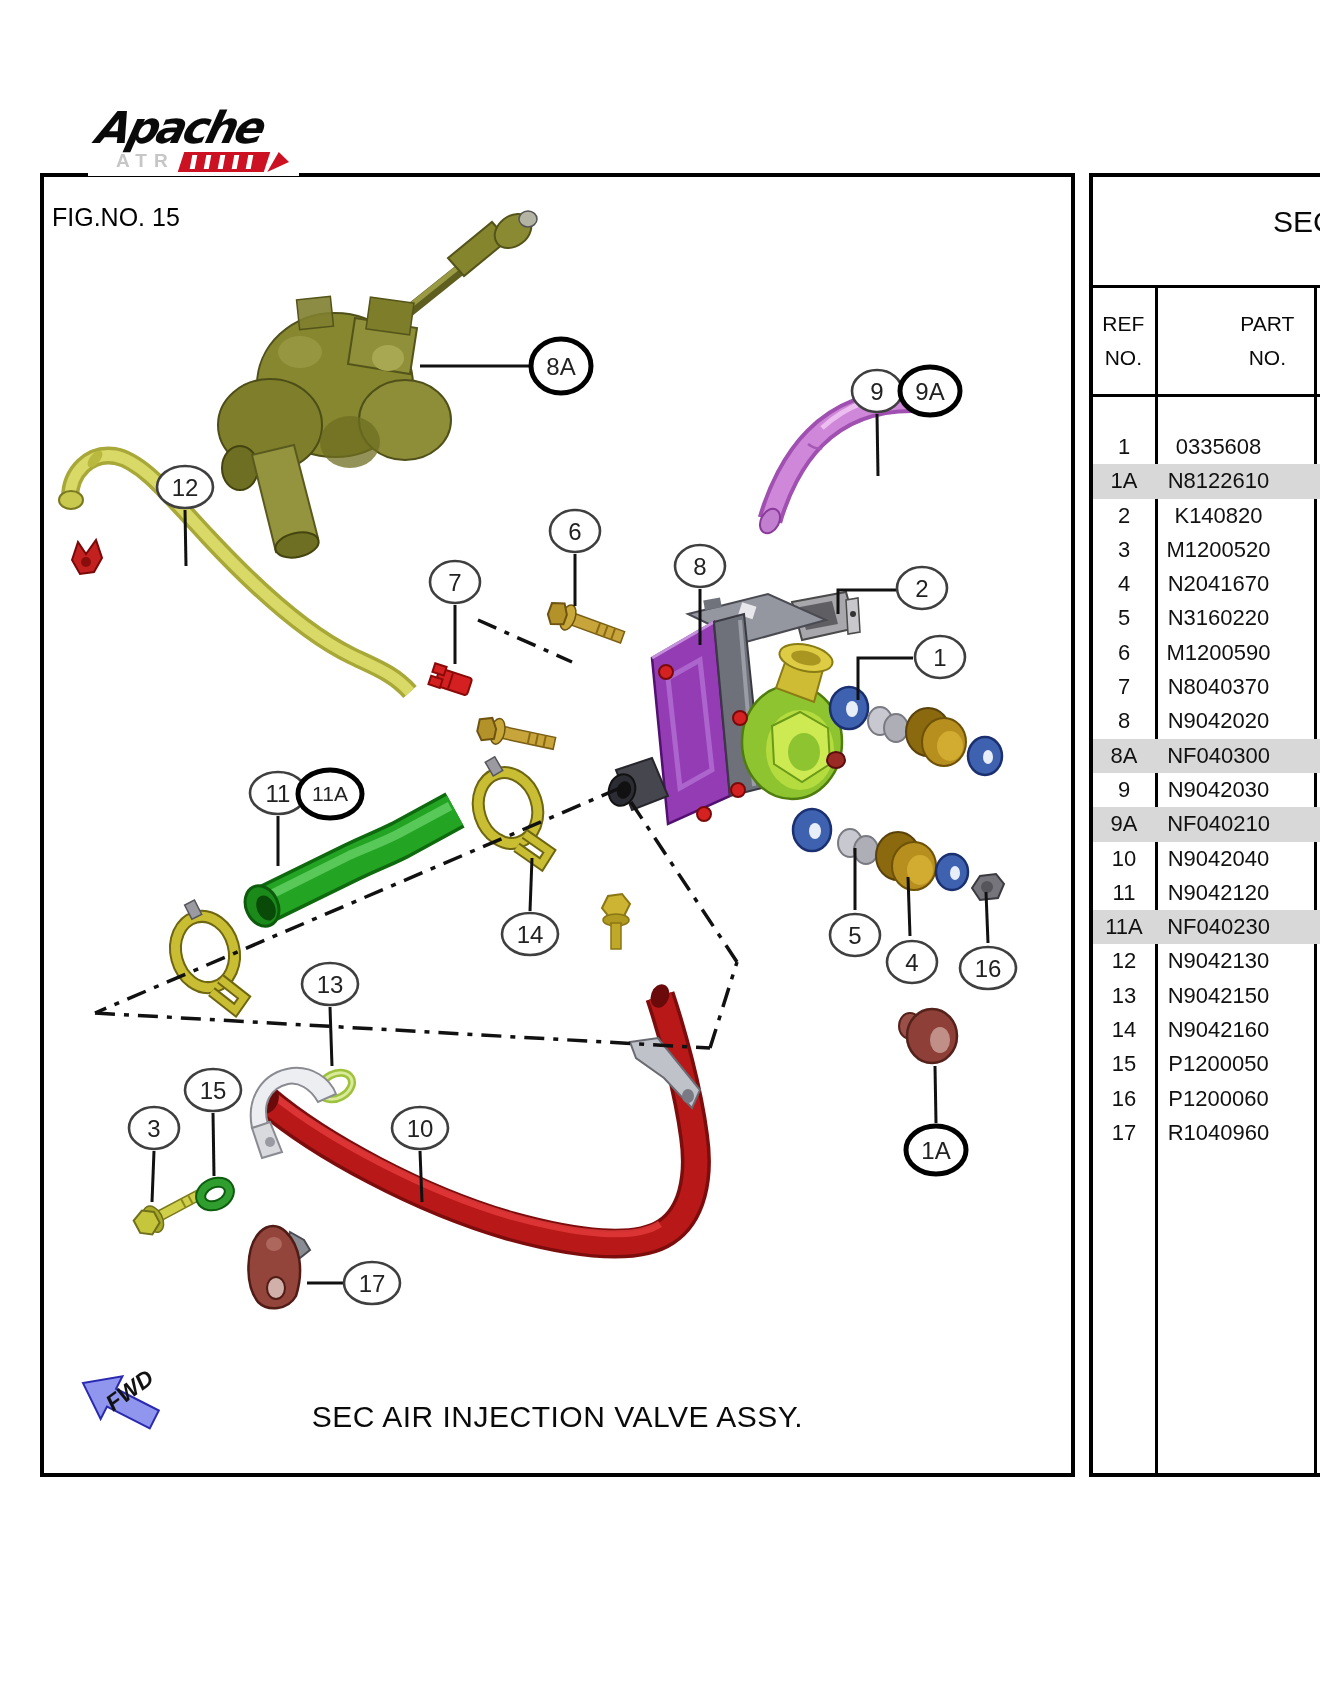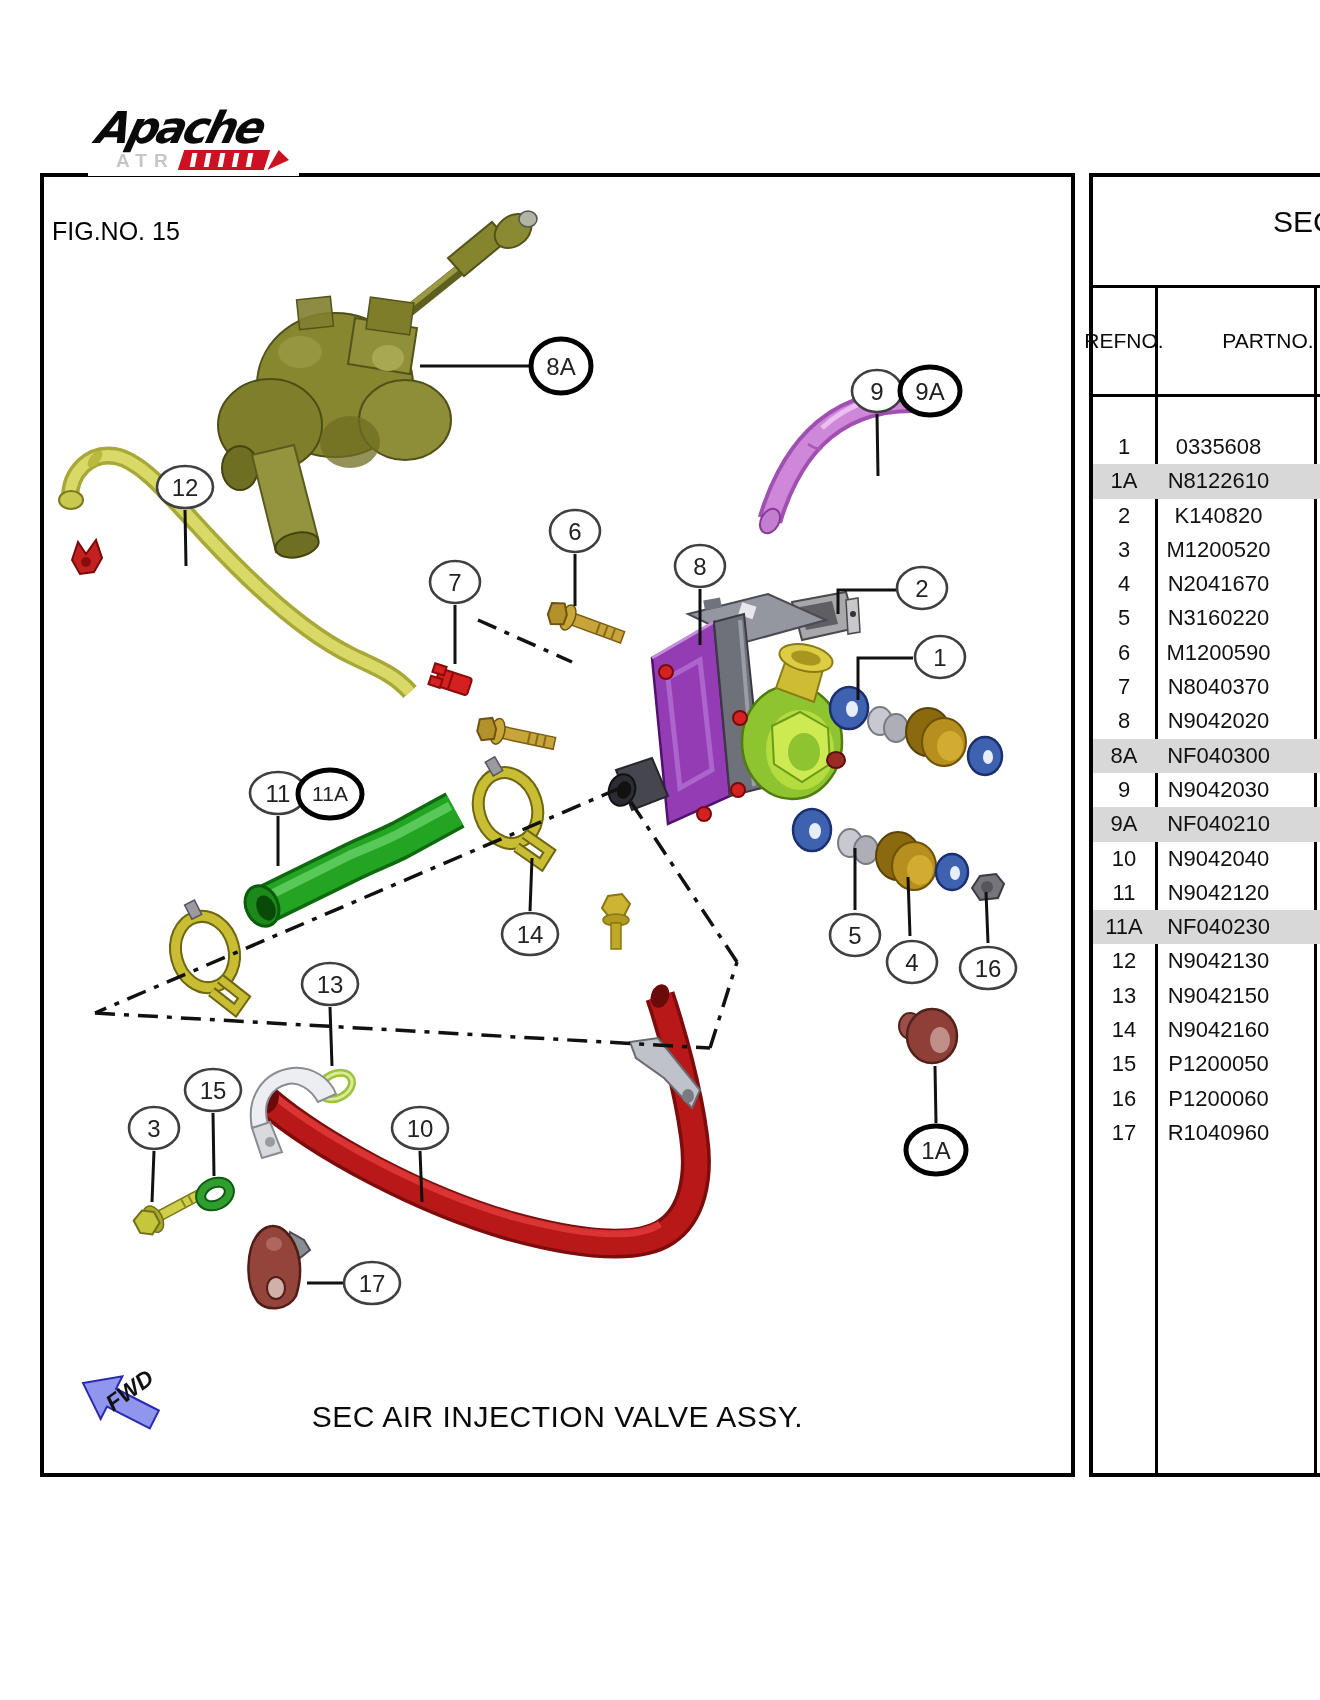--- a/index.html
+++ b/index.html
@@ -5,36 +5,36 @@
   html,body{margin:0;padding:0;width:1320px;height:1700px;background:#ffffff;overflow:hidden;
             font-family:"Liberation Sans", sans-serif;color:#111;}
   .abs{position:absolute;}
   
   #diagram-box{left:40px;top:173px;width:1035px;height:1304px;border:4px solid #000;box-sizing:border-box;background:#fff;}
   #diagram-svg{left:40px;top:173px;width:1035px;height:1304px;}
   
   #logo{left:88px;top:106px;background:#fff;padding:2px 10px 4px 10px;z-index:5;}
   #logo .script{font-family:"DejaVu Sans", sans-serif;font-style:italic;font-weight:bold;
                 font-size:44px;line-height:40px;letter-spacing:-3px;transform:skewX(-14deg);color:#0a0a0a;}
-  #logo .subrow{display:flex;align-items:flex-start;gap:6px;margin-top:2px;margin-left:18px;}
+  #logo .subrow{display:flex;align-items:flex-end;gap:6px;margin-top:2px;margin-left:18px;}
   #logo .atr{font-weight:bold;font-size:19px;letter-spacing:7px;color:#c6c6c6;}
   .badge{display:inline-block;width:86px;height:20px;background:#cc1122;transform:skewX(-18deg);
          position:relative;overflow:hidden;}
   .badge i{position:absolute;top:3px;width:5px;height:14px;background:#fff;transform:skewX(8deg);}
   .badge-swoosh{width:0;height:0;border-left:16px solid #cc1122;border-top:10px solid transparent;
                 border-bottom:10px solid transparent;transform:skewX(-30deg);}
-  #fig-label{left:52px;top:217px;font-size:25px;color:#000;}
+  #fig-label{left:52px;top:203px;font-size:25px;color:#000;}
   #caption{left:40px;top:1400px;width:1035px;text-align:center;font-size:30px;color:#0a0a0a;letter-spacing:0.5px;}
   
   #table-box{left:1089px;top:173px;width:260px;height:1304px;border:4px solid #000;box-sizing:border-box;background:#fff;}
   #table-title{left:1273px;top:205px;font-size:30px;white-space:nowrap;color:#0a0a0a;}
   .hline{position:absolute;left:0;width:100%;height:3px;background:#000;}
   .vline{position:absolute;width:3px;background:#000;}
   #col-headers{position:absolute;left:0;top:111px;width:252px;height:106px;display:flex;}
-  .colhead{display:flex;flex-direction:row;justify-content:center;align-items:center;
+  .colhead{display:flex;flex-direction:column;justify-content:center;align-items:center;
            font-size:21px;line-height:34px;color:#0a0a0a;}
   #colhead-ref{width:62px;}
   #colhead-part{width:159px;margin-left:36px;}
   #table-rows{position:absolute;left:0;top:253px;width:252px;}
   .trow{display:flex;height:34.3px;line-height:34.3px;font-size:22px;}
   .trow.hl{background:#d8d8d8;margin-right:-4px;padding-right:4px;}
   .trow .ref{width:62px;text-align:center;}
   .trow .part{width:127px;text-align:center;}
 </style>
 </head>

